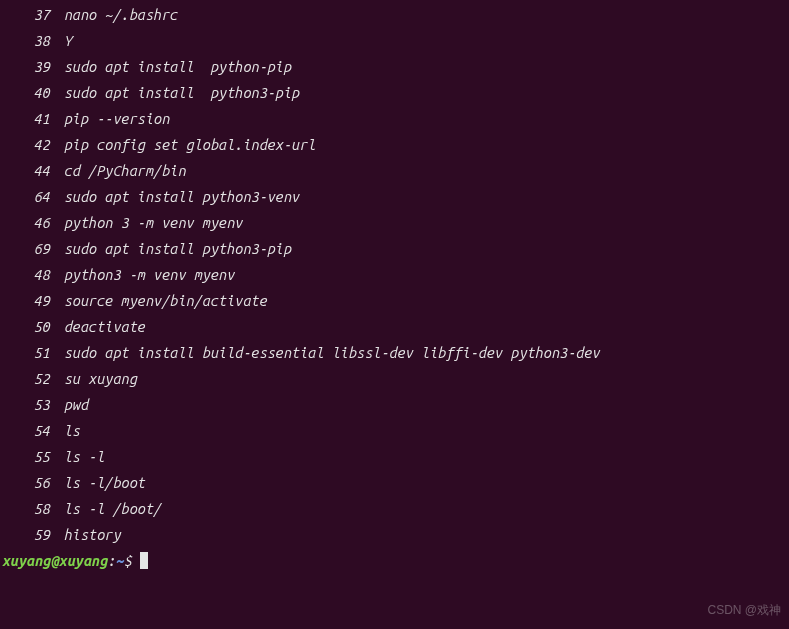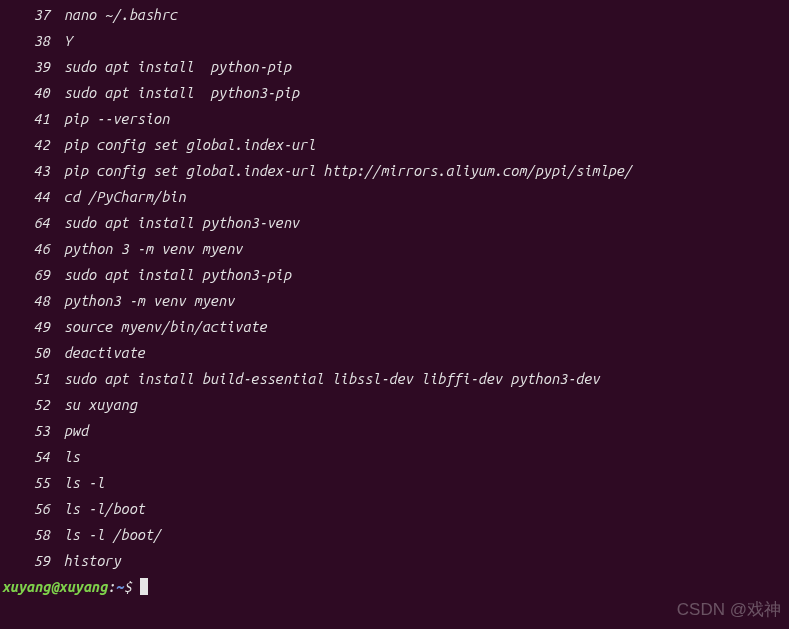--- a/index.html
+++ b/index.html
@@ -43,37 +43,36 @@
     display: inline-block;
     width: 8px;
     height: 17px;
     background: #e5e5e5;
     vertical-align: -3px;
   }
   .watermark {
     position: absolute;
     right: 8px;
     bottom: 6px;
-    font-size: 17px;
+    font-size: 12px;
     color: rgba(220,220,220,0.35);
     font-family: sans-serif;
   }
 </style>
 </head>
 <body>
 
 <div class="terminal">
   <div id="history-lines">
       <div class="line"><span class="num">37</span><span class="cmd">nano ~/.bashrc</span></div>
       <div class="line"><span class="num">38</span><span class="cmd">Y</span></div>
       <div class="line"><span class="num">39</span><span class="cmd">sudo apt install  python-pip</span></div>
       <div class="line"><span class="num">40</span><span class="cmd">sudo apt install  python3-pip</span></div>
       <div class="line"><span class="num">41</span><span class="cmd">pip --version</span></div>
       <div class="line"><span class="num">42</span><span class="cmd">pip config set global.index-url</span></div>
-      <div class="line"><span class="num">43</span><span class="cmd">pip config set global.index-url http://mirrors.aliyum.com/pypi/simlpe/</span></div>
       <div class="line"><span class="num">44</span><span class="cmd">cd /PyCharm/bin</span></div>
       <div class="line"><span class="num">64</span><span class="cmd">sudo apt install python3-venv</span></div>
       <div class="line"><span class="num">46</span><span class="cmd">python 3 -m venv myenv</span></div>
       <div class="line"><span class="num">69</span><span class="cmd">sudo apt install python3-pip</span></div>
       <div class="line"><span class="num">48</span><span class="cmd">python3 -m venv myenv</span></div>
       <div class="line"><span class="num">49</span><span class="cmd">source myenv/bin/activate</span></div>
       <div class="line"><span class="num">50</span><span class="cmd">deactivate</span></div>
       <div class="line"><span class="num">51</span><span class="cmd">sudo apt install build-essential libssl-dev libffi-dev python3-dev</span></div>
       <div class="line"><span class="num">52</span><span class="cmd">su xuyang</span></div>
       <div class="line"><span class="num">53</span><span class="cmd">pwd</span></div>

